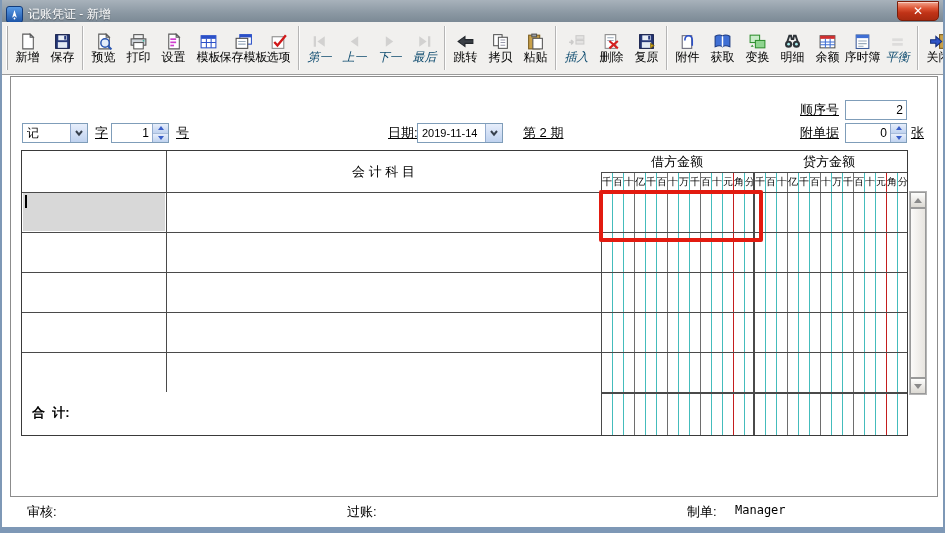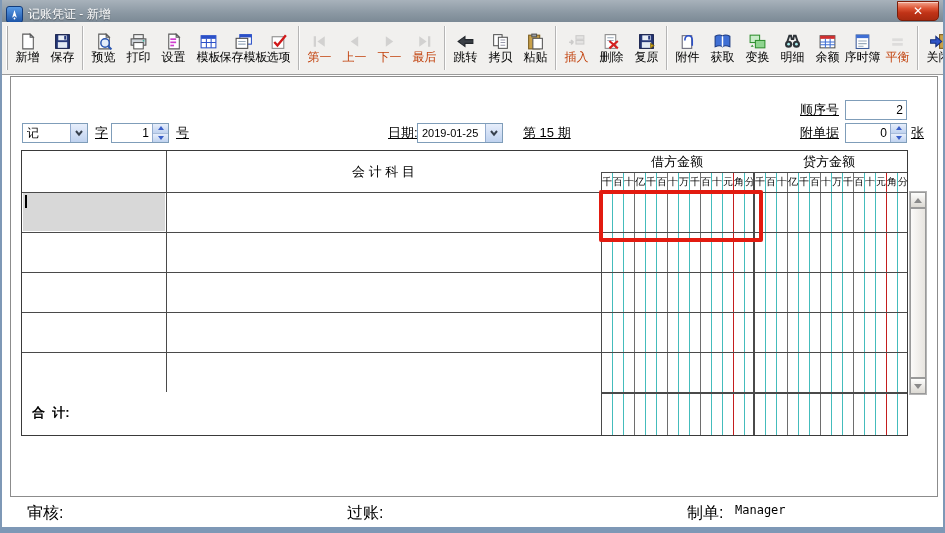--- a/index.html
+++ b/index.html
@@ -18,21 +18,21 @@
     display:flex;align-items:center;justify-content:center;box-shadow:inset 0 1px 0 rgba(255,255,255,.5);cursor:pointer;}
   
   .toolbar{position:absolute;left:0;top:22px;width:100%;height:53px;background:#f1f0ee;
     border-bottom:1px solid #9b9b9b;display:flex;align-items:center;box-sizing:border-box;padding:2px 2px 3px 2px;}
   .grip{width:3px;height:44px;border-left:1px solid #fff;border-right:1px solid #a8a8a8;margin:0 2px;}
   .tb-sep{width:0;height:44px;border-left:1px solid #b5b5b5;border-right:1px solid #fdfdfd;margin:0 2px;}
   .tb-btn{display:flex;flex-direction:column;align-items:center;justify-content:center;
     min-width:29px;height:46px;padding:0 2px;font-size:12px;color:#000;cursor:pointer;border:1px solid transparent;}
   .tb-icon{height:18px;display:flex;align-items:flex-end;justify-content:center;}
   .tb-label{line-height:14px;white-space:nowrap;}
-  .tb-btn.disabled{color:#c2410c;}
+  .tb-btn.disabled{color:#0c4a6e;font-style:italic;}
   .tb-btn.disabled .tb-icon{filter:grayscale(1) opacity(.38);}
   
   .panel{position:absolute;left:8px;top:76px;width:928px;height:421px;background:#fff;
     border:1px solid #8c8c8c;box-sizing:border-box;}
   .voucher-title{position:absolute;left:0;top:2px;width:100%;text-align:center;
     font-family:"DejaVu Serif","Liberation Serif",serif;font-size:27px;font-weight:bold;letter-spacing:12px;color:#111;}
   .fld-label{position:absolute;font-size:13px;color:#000;line-height:20px;white-space:nowrap;text-decoration:underline;}
   .ctl{position:absolute;box-sizing:border-box;border:1px solid #7f9db9;background:#fff;height:20px;
     display:flex;align-items:center;font-size:12px;}
   .ctl .val-l{flex:1;padding-left:4px;text-align:left;}
@@ -59,21 +59,21 @@
   .total-label{position:absolute;font-size:13px;font-weight:bold;white-space:pre;color:#000;}
   
   .sbar{position:absolute;width:18px;background:#f2f1ef;border:1px solid #b5b5b5;box-sizing:border-box;}
   .sb-btn{position:absolute;left:0;width:16px;height:16px;background:linear-gradient(180deg,#fdfdfc,#dcd9d3);
     border:1px solid #9a9a9a;box-sizing:border-box;display:flex;align-items:center;justify-content:center;cursor:pointer;}
   .sb-thumb{position:absolute;left:0;width:16px;background:linear-gradient(90deg,#fbfaf9,#e8e5e0);
     border:1px solid #9a9a9a;box-sizing:border-box;cursor:pointer;}
   .sb-tri-up{width:0;height:0;border-left:4px solid transparent;border-right:4px solid transparent;border-bottom:5px solid #8a8a8a;}
   .sb-tri-dn{width:0;height:0;border-left:4px solid transparent;border-right:4px solid transparent;border-top:5px solid #8a8a8a;}
   
-  .foot-label{position:absolute;font-size:16px;color:#000;white-space:nowrap;}
+  .foot-label{position:absolute;font-size:13px;color:#000;white-space:nowrap;}
   .mono{font-family:"DejaVu Sans Mono","Liberation Mono",monospace;}
 </style>
 </head>
 <body>
 
 <div class="window">
 
   <div class="titlebar">
     <span class="app-icon">
       <svg width="11" height="11" viewBox="0 0 12 12">
@@ -378,28 +378,28 @@
           </div>
         <div>
             <i class="tri-dn"></i>
           </div>
       </span>
     </div>
     <span class="fld-label" style="left:165px;top:46px;">号</span>
 
     <span class="fld-label" style="left:377px;top:46px;">日期:</span>
     <div class="ctl" style="left:406px;top:46px;width:86px;">
-      <span class="val-l" style="font-size:11px;">2019-01-25</span>
+      <span class="val-l" style="font-size:11px;">2019-11-14</span>
       <span class="combo-btn">
         <svg width="10" height="8" viewBox="0 0 10 8">
             <path d="M2 2 L5 5.6 L8 2" stroke="#37414e" stroke-width="2" fill="none"></path>
           </svg>
       </span>
     </div>
-    <span class="fld-label" style="left:512px;top:46px;">第 15 期</span>
+    <span class="fld-label" style="left:512px;top:46px;">第 2 期</span>
 
     <span class="fld-label" style="left:784px;top:46px;width:44px;text-align:right;">附单据</span>
     <div class="ctl" style="left:834px;top:46px;width:62px;">
       <span class="val-r">0</span>
       <span class="spin">
         <div>
             <i class="tri-up"></i>
           </div>
         <div>
             <i class="tri-dn"></i>

